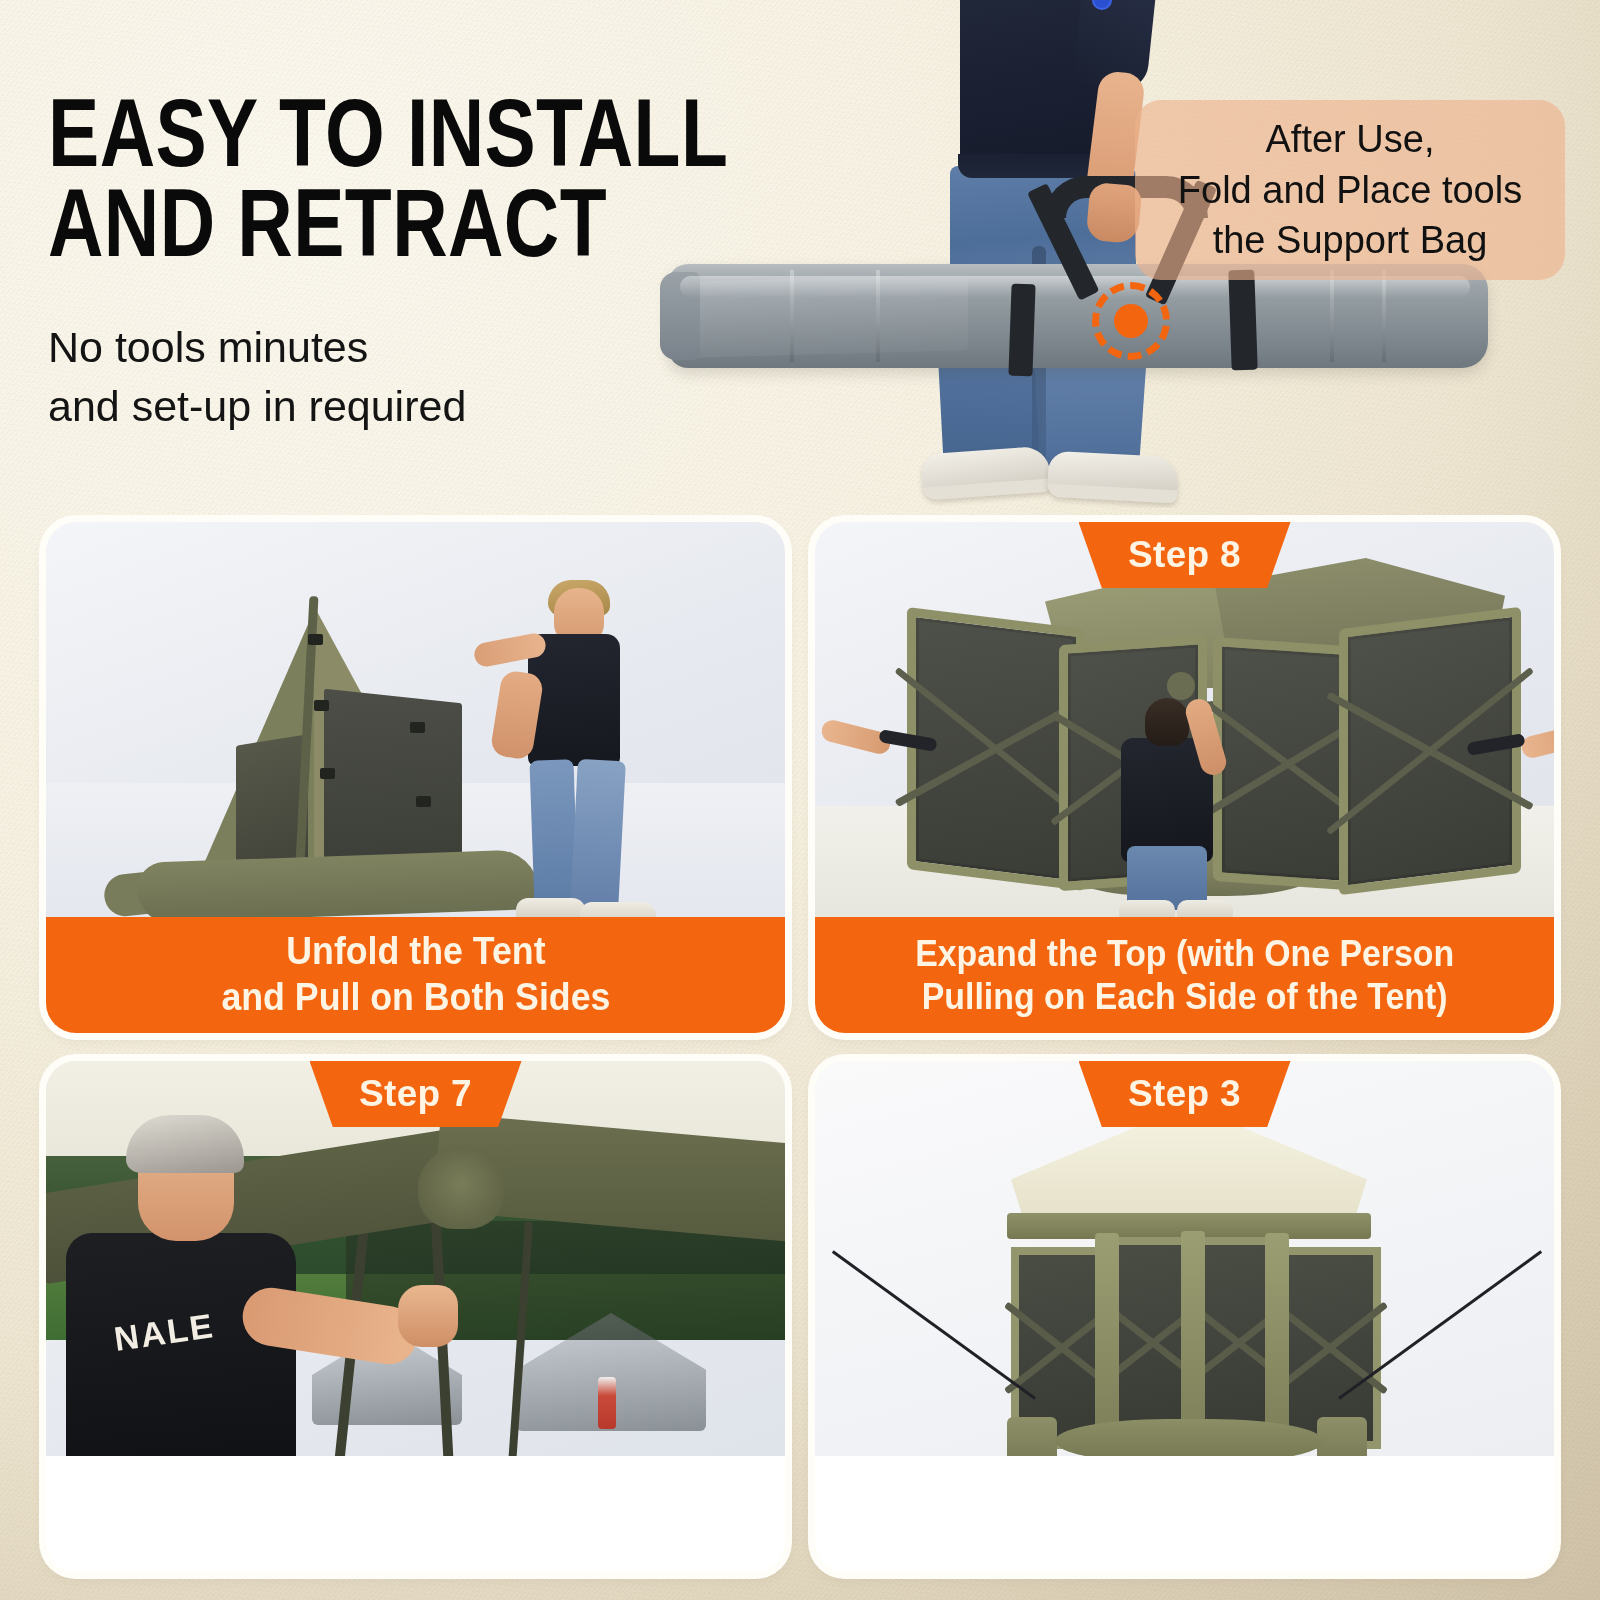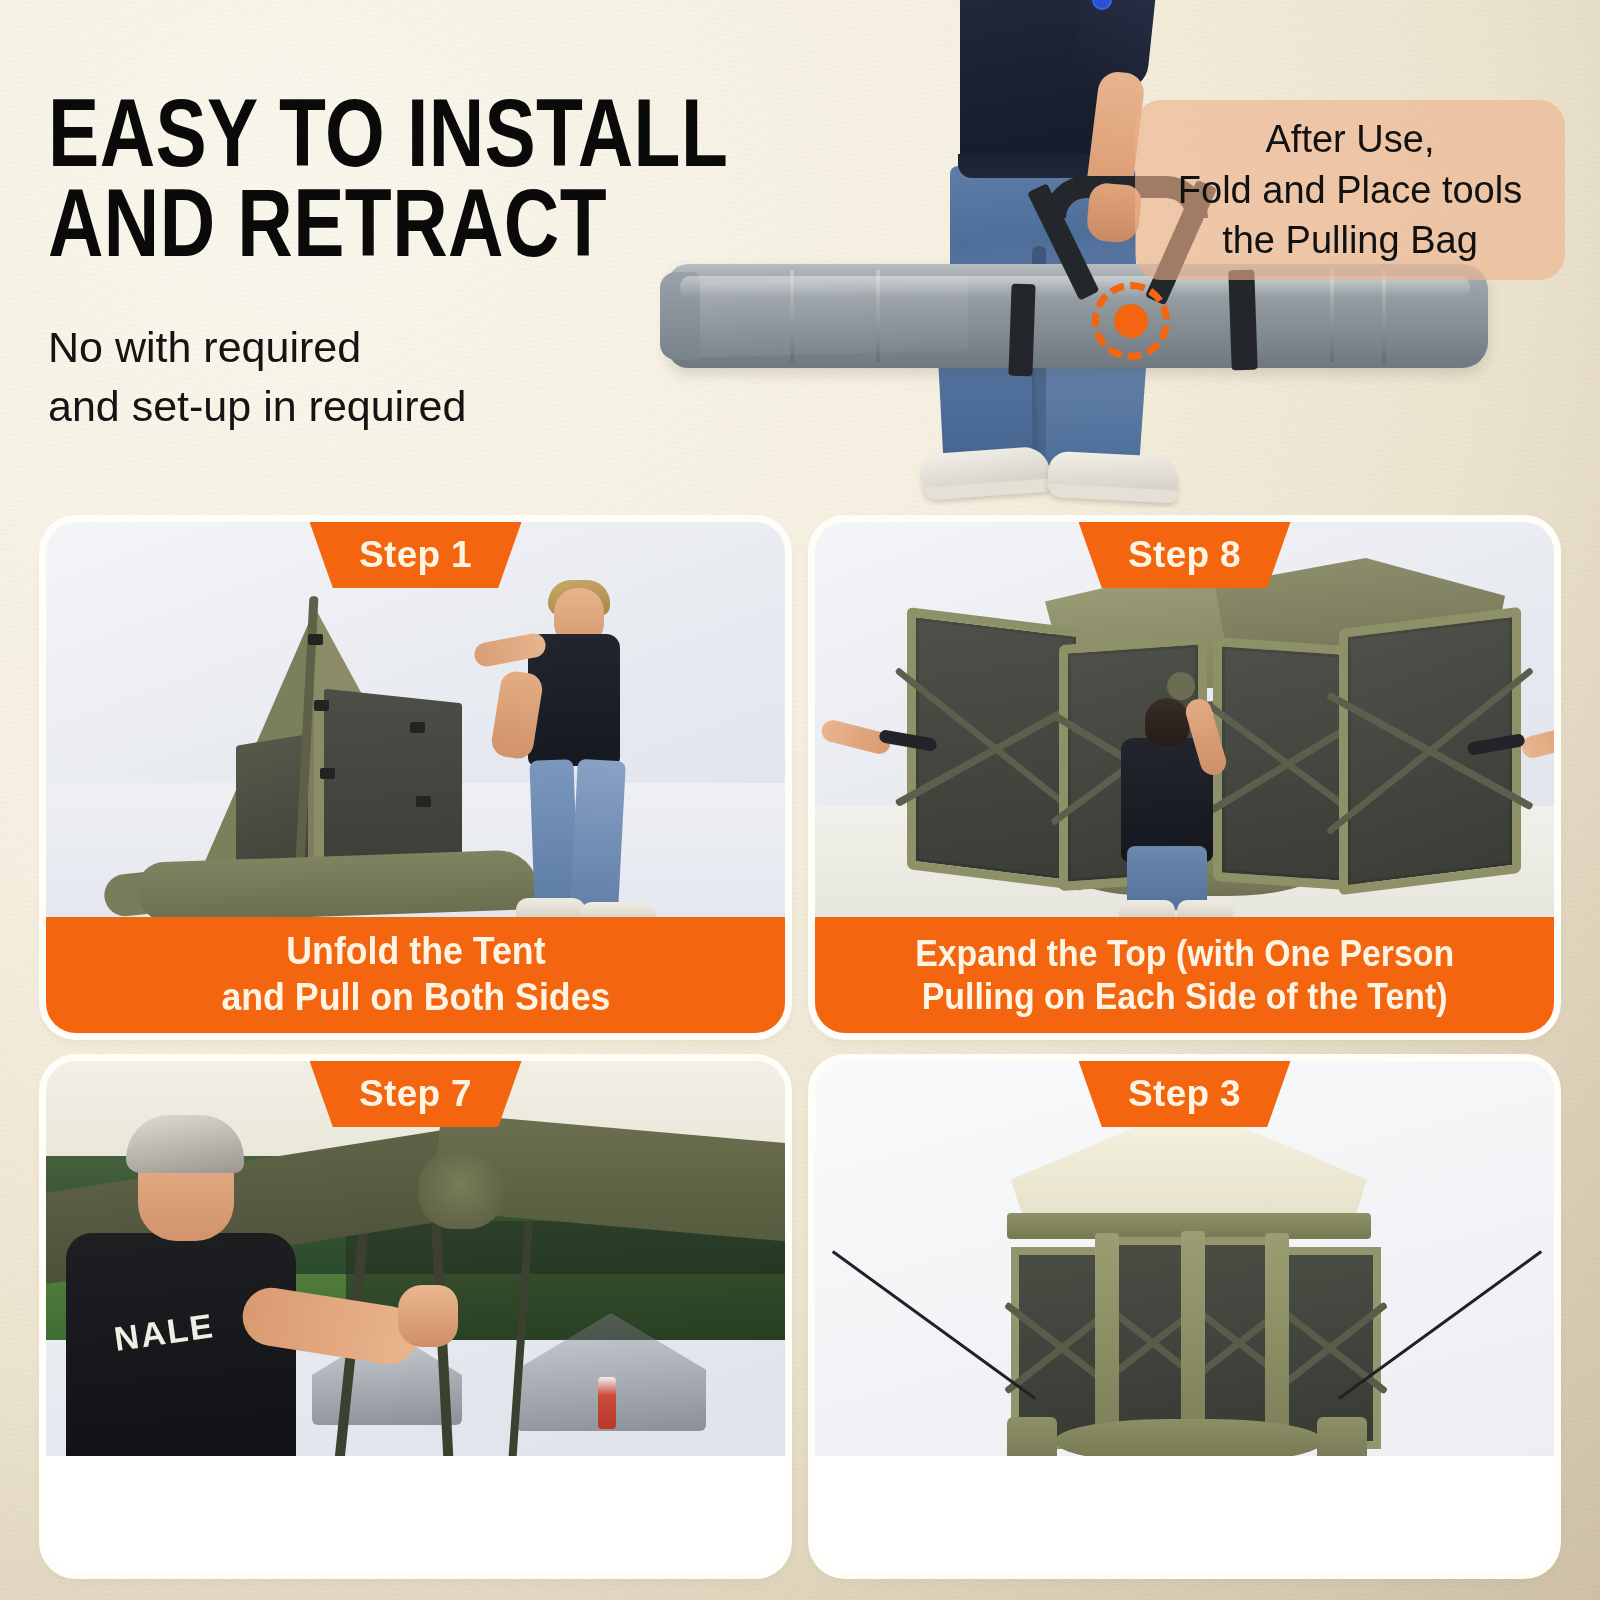--- a/index.html
+++ b/index.html
@@ -266,21 +266,21 @@
 <body>
 
 <div id="bg"></div>
 <div id="grain"></div>
 
 <div id="headline">
   <div class="h1">EASY TO INSTALL</div>
   <div class="h1">AND RETRACT</div>
 </div>
 <div id="subline">
-  <div>No with required</div>
+  <div>No tools minutes</div>
   <div>and set-up in required</div>
 </div>
 
 <div id="hero">
   <div class="h-jeans"></div>
   <div class="h-leg-b"></div>
   <div class="h-leg-f"></div>
   <div class="h-leg-split"></div>
   <div class="h-shoe b">
       <div class="h-shoe-sole"></div>
@@ -313,21 +313,21 @@
   <div class="target">
     <div class="target-ring"></div>
     <div class="target-dot"></div>
   </div>
 </div>
 
 <div id="callout">
   <div class="ct">
     <div>After Use,</div>
     <div>Fold and Place tools</div>
-    <div>the Pulling Bag</div>
+    <div>the Support Bag</div>
   </div>
 </div>
 
 <div id="grid">
 
   <div class="card">
     <div class="photo">
       <div class="s1-floor"></div>
       <div class="s1-tent">
         <div class="s1-faceL"></div>
@@ -346,21 +346,20 @@
       <div class="s1-hair"></div>
       <div class="s1-head"></div>
       <div class="s1-torso"></div>
       <div class="s1-armU"></div>
       <div class="s1-armL"></div>
       <div class="s1-jeansL"></div>
       <div class="s1-jeansR"></div>
       <div class="s1-shoeL"></div>
       <div class="s1-shoeR"></div>
     </div>
-    <div class="badge">Step 1</div>
     <div class="caption">
       <span>Unfold the Tent</span>
       <span>and Pull on Both Sides</span>
     </div>
   </div>
 
   <div class="card">
     <div class="photo">
       <div class="s2-floor"></div>
       <div class="s2-base"></div>

